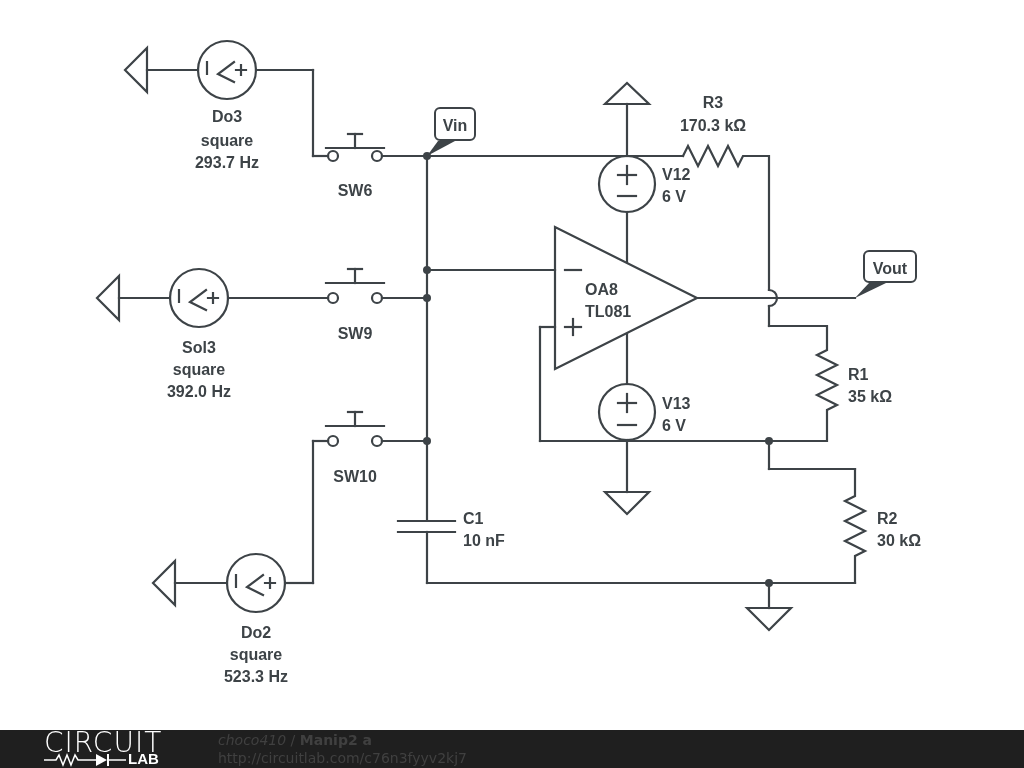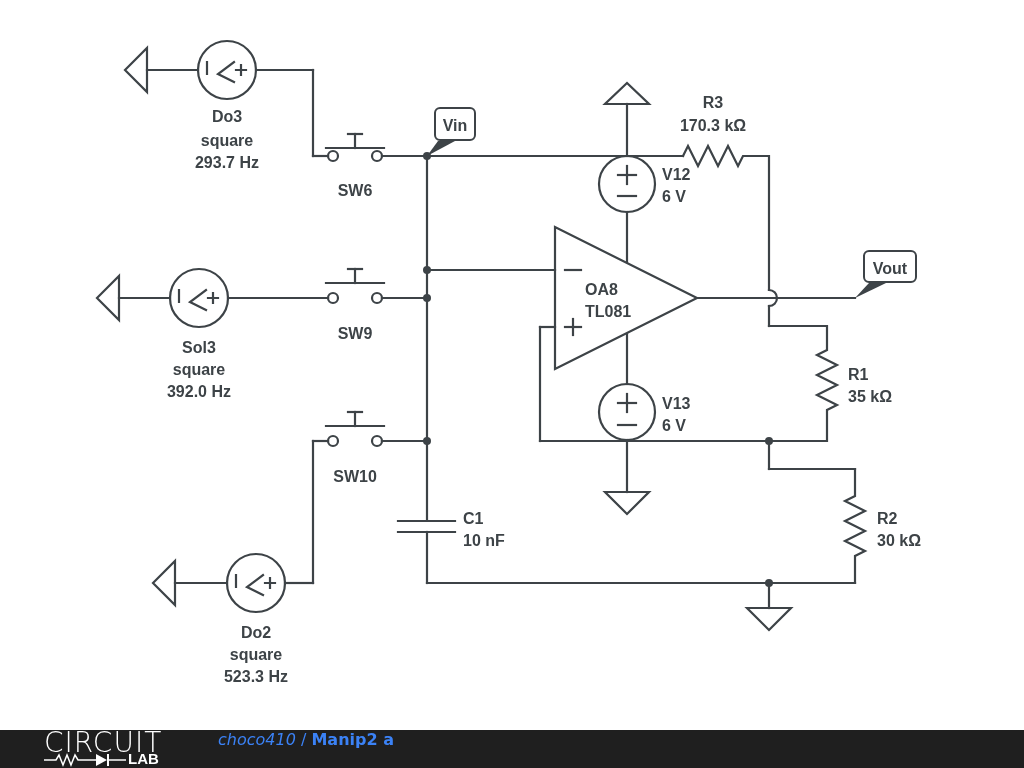--- a/index.html
+++ b/index.html
@@ -5,21 +5,21 @@
   html, body { margin:0; padding:0; background:#ffffff; }
   body { width:1024px; height:768px; position:relative; overflow:hidden; font-family:"Liberation Sans", sans-serif; }
   #schematic { position:absolute; left:0; top:0; width:1024px; height:730px; }
   #schematic text { font-family:"Liberation Sans", sans-serif; font-weight:bold; font-size:16px; fill:#3d4347; }
   .w { stroke:#3d4347; stroke-width:2.2; fill:none; stroke-linecap:square; }
   .dot { fill:#3d4347; }
   .footer { position:absolute; left:0; top:730px; width:1024px; height:38px; background:#1f1f1f; color:#fff; }
   .logo-top { position:absolute; left:44px; top:731px; font-family:"DejaVu Sans", sans-serif; font-size:28px; letter-spacing:1px; color:#fff; font-weight:200; line-height:24px; }
   .logo-bottom { position:absolute; left:44px; top:752px; width:130px; height:16px; }
   .logo-lab { position:absolute; left:128px; top:751px; font-family:"Liberation Sans", sans-serif; font-weight:bold; font-size:15px; color:#fff; line-height:16px; }
-  .meta { position:absolute; left:218px; top:731px; font-family:"DejaVu Sans", sans-serif; font-size:16px; color:#3b82f6; line-height:18px; }
+  .meta { position:absolute; left:218px; top:731px; font-family:"DejaVu Sans", sans-serif; font-size:14px; color:#404040; line-height:18px; }
   .meta .user { font-style:italic; }
   .meta .title { font-weight:bold; }
 </style>
 </head>
 <body>
 
 <svg id="schematic" viewBox="0 0 1024 730" xmlns="http://www.w3.org/2000/svg">
 
   <g>
     <polygon class="w" points="125,70 147,48 147,92"></polygon>
@@ -198,13 +198,14 @@
   <polygon points="52,2 52,14 63,8" fill="#fff"></polygon>
   <line x1="64" y1="2" x2="64" y2="14" stroke="#fff" stroke-width="2"></line>
   <line x1="64" y1="8" x2="82" y2="8" stroke="#fff" stroke-width="1.5"></line>
 </svg>
 <div class="logo-lab">LAB</div>
 
 <div class="meta">
   <div>
     <span class="user">choco410</span><span> / </span><span class="title">Manip2 a</span>
   </div>
+  <div>http://circuitlab.com/c76n3fyyv2kj7</div>
 </div>
 
 </body></html>

